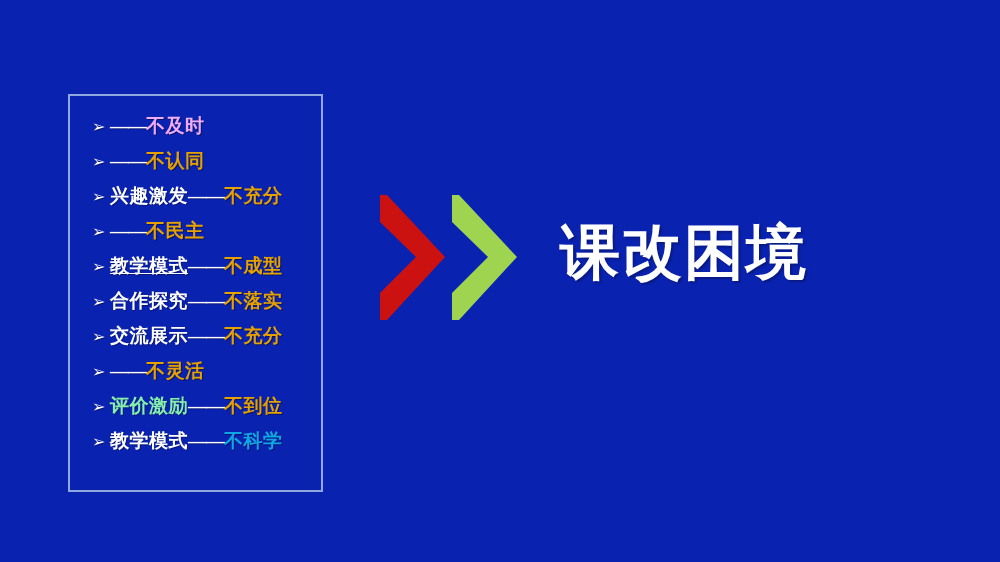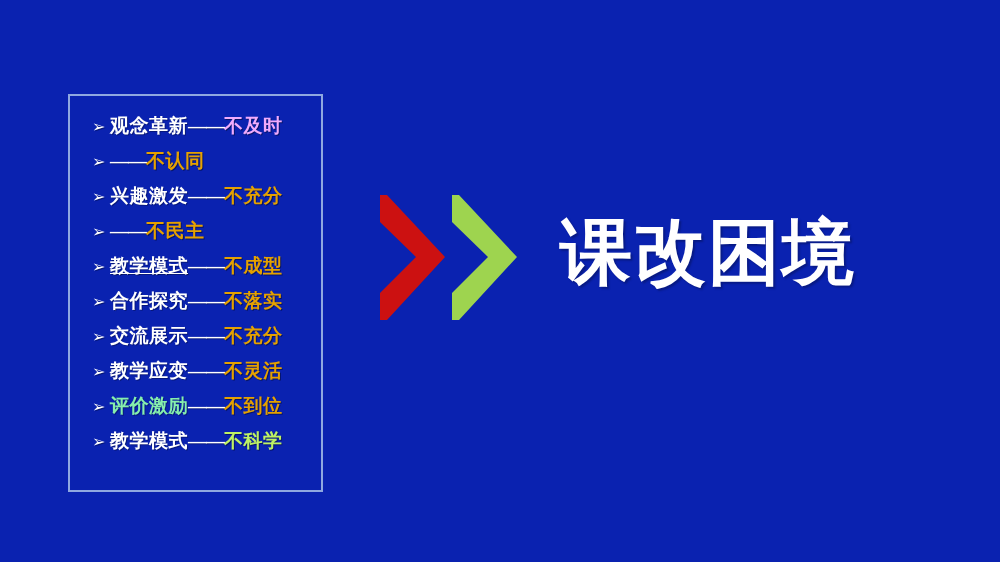--- a/index.html
+++ b/index.html
@@ -93,41 +93,40 @@
   }
   #chevron-red   { left: 0px; }
   #chevron-green { left: 72px; }
 
   
   #slide-title {
     position: absolute;
     left: 560px;
     top: 193px;
     color: #ffffff;
-    font-size: 72px;
+    font-size: 60px;
     line-height: 118px;
     font-weight: bold;
     letter-spacing: 2px;
     white-space: nowrap;
     font-family: "DejaVu Serif", "Liberation Serif", serif;
     text-shadow: 2px 2px 2px rgba(0,0,0,0.25);
   }
 </style>
 </head>
 <body style="background: rgb(10, 34, 176);">
 
 <div id="slide">
 
   <div id="slide-bg" style="background: rgb(10, 34, 176);"></div>
 
   <div id="list-panel" style="border-color: rgb(143, 168, 224);">
     <ul id="list-items">
         <li class="list-item">
           <span class="bullet-icon" style="color: rgb(255, 255, 255);">➢</span>
-          <span class="item-topic" style="color: rgb(255, 255, 255);">观念革新</span>
           <span class="item-dash" style="color: rgb(255, 255, 255);">——</span>
           <span class="item-problem" style="color: #f0abfc;">不及时</span>
         </li>
         <li class="list-item">
           <span class="bullet-icon" style="color: rgb(255, 255, 255);">➢</span>
           <span class="item-dash" style="color: rgb(255, 255, 255);">——</span>
           <span class="item-problem" style="color: rgb(229, 161, 0);">不认同</span>
         </li>
         <li class="list-item">
           <span class="bullet-icon" style="color: rgb(255, 255, 255);">➢</span>
@@ -153,35 +152,34 @@
           <span class="item-problem" style="color: rgb(229, 161, 0);">不落实</span>
         </li>
         <li class="list-item">
           <span class="bullet-icon" style="color: rgb(255, 255, 255);">➢</span>
           <span class="item-topic" style="color: rgb(255, 255, 255);">交流展示</span>
           <span class="item-dash" style="color: rgb(255, 255, 255);">——</span>
           <span class="item-problem" style="color: rgb(229, 161, 0);">不充分</span>
         </li>
         <li class="list-item">
           <span class="bullet-icon" style="color: rgb(255, 255, 255);">➢</span>
-          <span class="item-topic" style="color: rgb(255, 255, 255);">教学应变</span>
           <span class="item-dash" style="color: rgb(255, 255, 255);">——</span>
           <span class="item-problem" style="color: rgb(229, 161, 0);">不灵活</span>
         </li>
         <li class="list-item">
           <span class="bullet-icon" style="color: rgb(255, 255, 255);">➢</span>
           <span class="item-topic" style="color: #86efac;">评价激励</span>
           <span class="item-dash" style="color: rgb(255, 255, 255);">——</span>
           <span class="item-problem" style="color: rgb(229, 161, 0);">不到位</span>
         </li>
         <li class="list-item">
           <span class="bullet-icon" style="color: rgb(255, 255, 255);">➢</span>
           <span class="item-topic" style="color: rgb(255, 255, 255);">教学模式</span>
           <span class="item-dash" style="color: rgb(255, 255, 255);">——</span>
-          <span class="item-problem" style="color: #bef264; text-align: center;">不科学</span>
+          <span class="item-problem" style="color: #0ea5e9; text-align: center;">不科学</span>
         </li>
       </ul>
   </div>
 
   <div id="chevron-group">
     <svg id="chevron-red" class="chevron" viewBox="0 0 65 125" aria-hidden="true">
       <polygon points="7,0 65,62 7,125 0,125 0,98 36,62 0,27 0,0" fill="#cc1111"></polygon>
     </svg>
     <svg id="chevron-green" class="chevron" viewBox="0 0 65 125" aria-hidden="true">
       <polygon points="7,0 65,62 7,125 0,125 0,98 36,62 0,27 0,0" fill="#9ed44f"></polygon>

